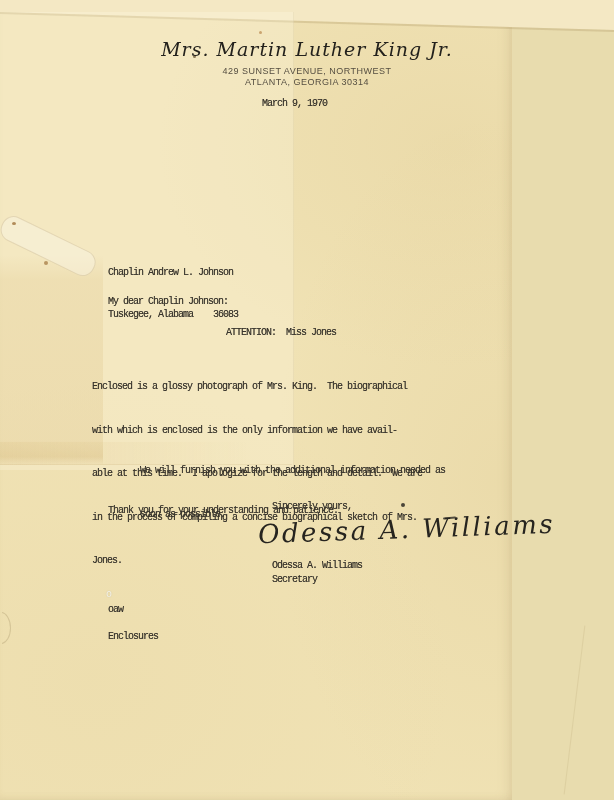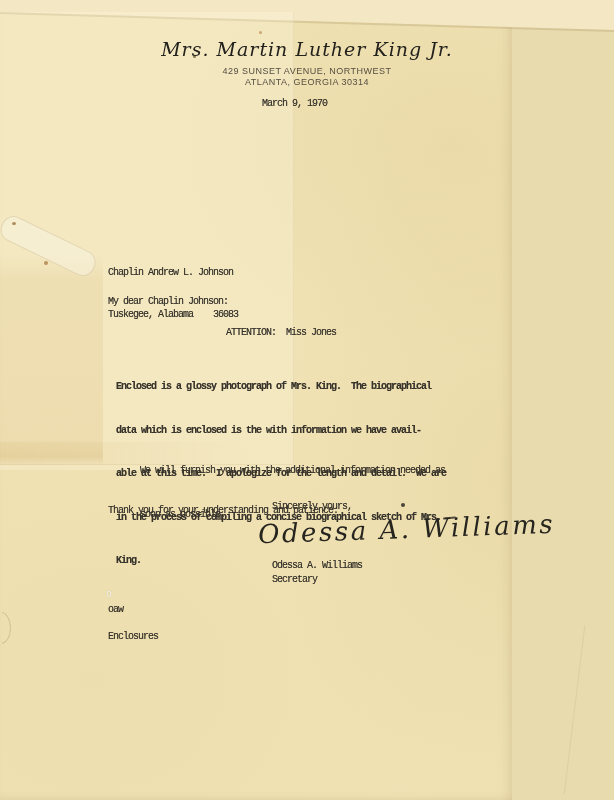--- a/index.html
+++ b/index.html
@@ -87,21 +87,21 @@
     position:absolute;
     font-family:"Liberation Mono", "DejaVu Sans Mono", monospace;
     font-size:10px; letter-spacing:-1px; line-height:14.5px;
     color:#38342c; white-space:pre;
     text-shadow:0 0 0.6px rgba(56,52,44,0.65);
   }
   .date        { left:262px; top:97px;  }
   .recipient   { left:108px; top:238px; line-height:14px; }
   .salutation  { left:108px; top:295px; }
   .attention   { left:226px; top:326px; }
-  .para1       { left:116px; top:351px;font-weight:bold; }
+  .para1       { left:92px; top:351px; }
   .para2       { left:108px; top:435px;margin-left:32px; }
   .para3       { left:108px; top:475px; }
   .valediction { left:272px; top:500px; }
   .signature {
     position:absolute; left:258px; top:514px;
     font-size:26px; letter-spacing:2.5px;
     transform:rotate(-2deg); color:#26241f; white-space:pre;
   }
   .typed-name  { left:272px; top:559px; }
   .sig-title   { left:272px; top:573px; }
@@ -138,24 +138,24 @@
   <div class="typed recipient">
     <div>Chaplin Andrew L. Johnson</div>
     <div>Tuskegee, Alabama    36083</div>
   </div>
 
   <div class="typed salutation">My dear Chaplin Johnson:</div>
   <div class="typed attention">ATTENTION:  Miss Jones</div>
 
   <div class="typed para1">
     <div>Enclosed is a glossy photograph of Mrs. King.  The biographical</div>
-    <div>data which is enclosed is the with information we have avail-</div>
+    <div>with which is enclosed is the only information we have avail-</div>
     <div>able at this time.  I apologize for the length and detail.  We are</div>
     <div>in the process of compiling a concise biographical sketch of Mrs.</div>
-    <div>King.</div>
+    <div>Jones.</div>
   </div>
   <div class="typed para2">
     <div>We will furnish you with the additional information needed as</div>
     <div>soon as possible.</div>
   </div>
   <div class="typed para3">
     <div>Thank you for your understanding and patience.</div>
   </div>
 
   <div class="typed valediction">Sincerely yours,</div>

